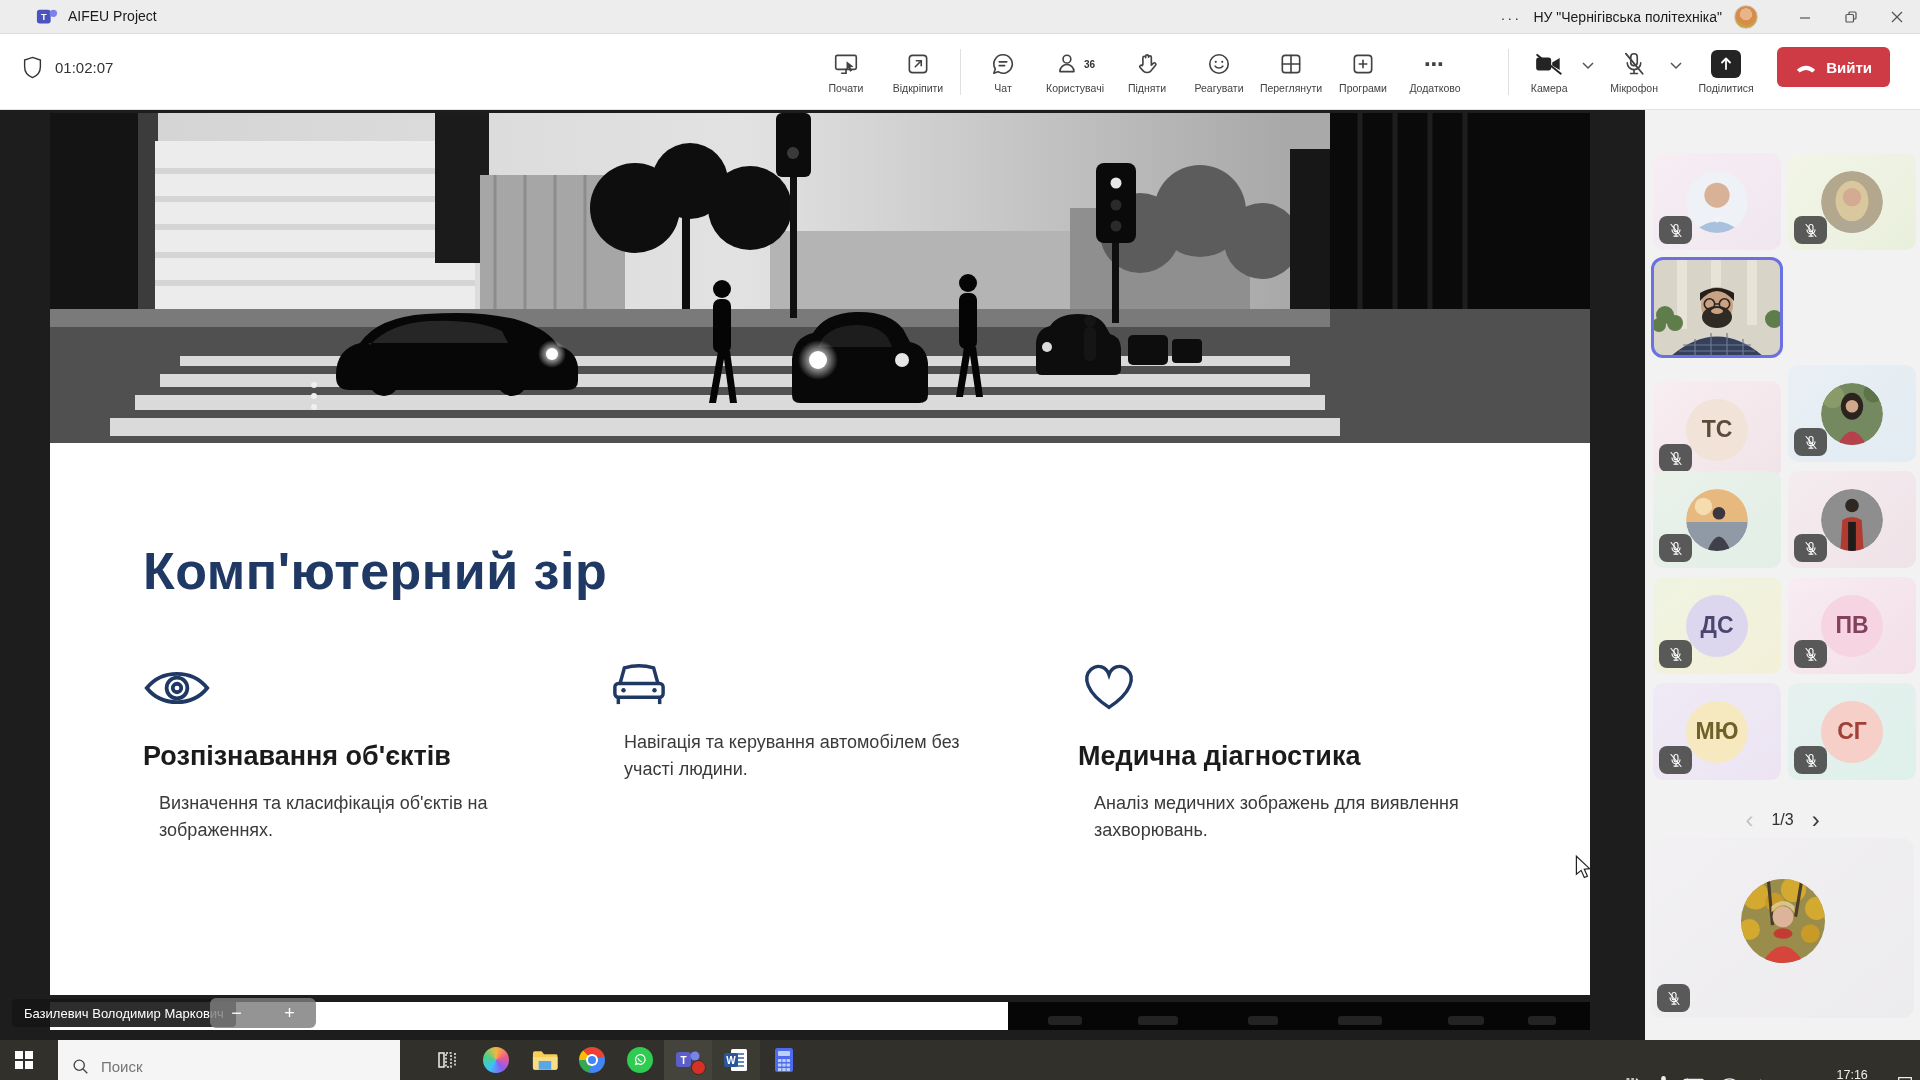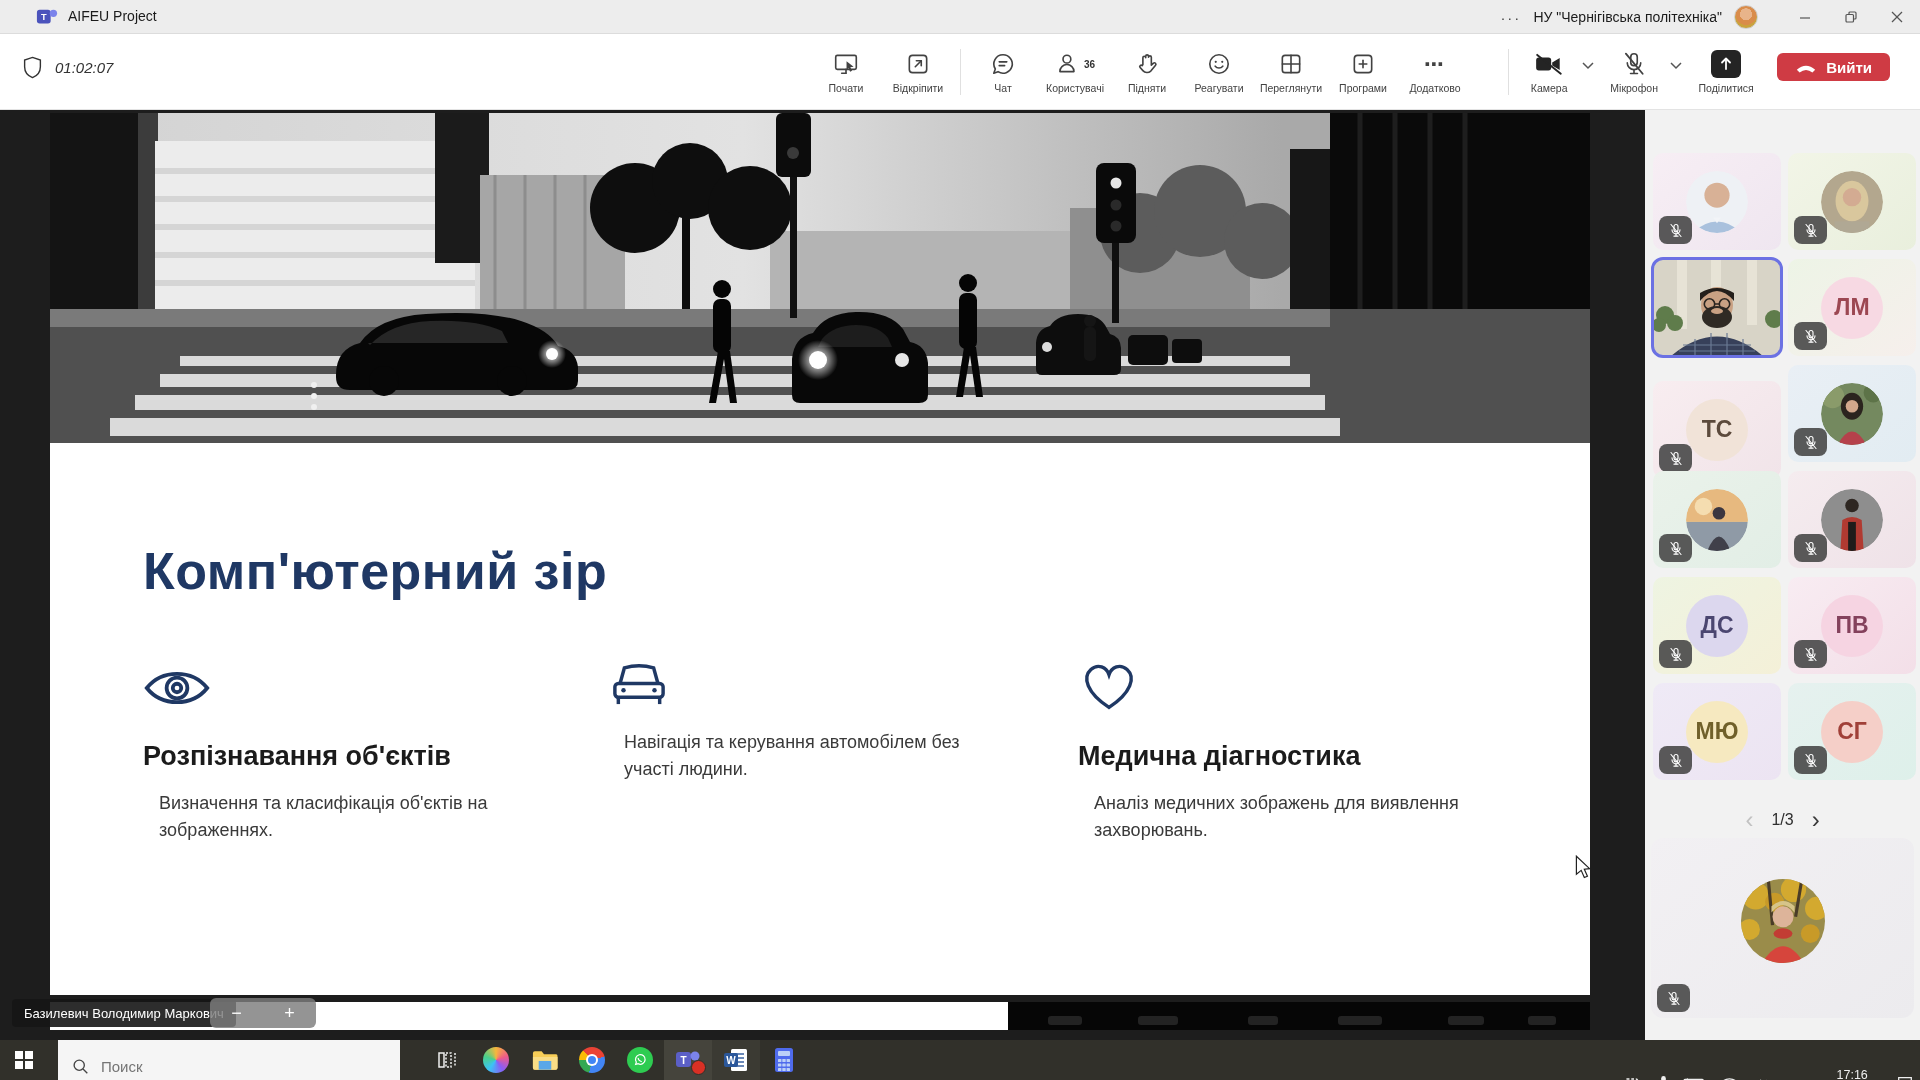--- a/index.html
+++ b/index.html
@@ -13,32 +13,32 @@
   .tb-right{position:absolute;right:162px;top:0;height:34px;display:flex;align-items:center;gap:12px;}
   .tb-dots{font-size:15px;color:#444;letter-spacing:2px;}
   .tb-account{font-size:14px;color:#1b1b1b;}
   .tb-avatar{width:24px;height:24px;border-radius:50%;background:radial-gradient(circle at 50% 38%,#e8b48a 0 34%,#d98c4a 35% 60%,#caa23c 61% 100%);border:1px solid #d0d0d0;}
   .winctl{position:absolute;right:0;top:0;height:34px;display:flex;}
   .winbtn{width:46px;height:34px;display:flex;align-items:center;justify-content:center;}
   .winbtn svg{stroke:#555;stroke-width:1.2;fill:none;}
 
   
   .toolbar{position:absolute;top:34px;left:0;width:1920px;height:76px;background:#fff;border-bottom:1px solid #e3e3e3;}
-  .timer{position:absolute;left:22px;top:22px;display:flex;align-items:center;gap:12px;color:#333;font-size:15px;font-style:italic;}
+  .timer{position:absolute;left:22px;top:22px;display:flex;align-items:center;gap:12px;color:#333;font-size:15px;}
   .center-cluster{position:absolute;left:810px;top:6px;display:flex;align-items:center;}
   .tbtn{width:72px;height:64px;display:flex;flex-direction:column;align-items:center;justify-content:center;gap:4px;cursor:default;}
   .tb-ic{height:28px;display:flex;align-items:center;justify-content:center;position:relative;}
   .tb-ic svg{stroke:#424242;fill:none;stroke-width:1.5;stroke-linecap:round;stroke-linejoin:round;}
   .tb-lb{font-size:10.5px;color:#424242;white-space:nowrap;}
   .tb-count{font-size:10px;font-weight:bold;color:#333;margin-left:3px;}
   .vdiv{width:1px;height:46px;background:#e0e0e0;margin:0 6px;align-self:center;}
   .right-cluster{position:absolute;right:30px;top:6px;display:flex;align-items:center;gap:6px;}
   .chev{display:flex;align-items:center;margin:0 2px 14px -2px;}
   .sharebox{width:30px;height:28px;background:#242424;border-radius:6px;display:flex;align-items:center;justify-content:center;}
-  .leave-btn{height:28px;padding:0 18px;border-radius:6px;display:flex;align-items:center;gap:9px;color:#fff;font-size:15px;font-weight:bold;margin-left:10px;margin-bottom:10px;}
+  .leave-btn{height:40px;padding:0 18px;border-radius:6px;display:flex;align-items:center;gap:9px;color:#fff;font-size:15px;font-weight:bold;margin-left:10px;margin-bottom:10px;}
 
   
   .stage{position:absolute;top:110px;left:0;width:1645px;height:930px;background:#1d1d1d;padding-left:8px;}
   .slide{position:absolute;left:50px;top:3px;width:1540px;height:882px;background:#fff;}
   .photo{position:absolute;left:0;top:0;width:1540px;height:330px;display:block;}
   .slide-title{position:absolute;left:93px;top:428px;font-size:52px;font-weight:bold;color:#1f3864;letter-spacing:.5px;}
   .col{position:absolute;top:530px;}
   .col .cicon{height:70px;display:flex;align-items:flex-end;}
   .col h3{margin:26px 0 0 0;font-size:27px;font-weight:bold;color:#1b1b1b;line-height:1.28;}
   .col p{margin:16px 0 0 16px;font-size:18px;color:#3a3a3a;line-height:1.5;}
@@ -539,32 +539,20 @@
           <ellipse cx="64" cy="46" rx="16" ry="18" fill="#c9a183"></ellipse>
           <path d="M47 42 Q64 22 81 42 L81 34 Q64 24 47 34 Z" fill="#241f1b"></path>
           <ellipse cx="64" cy="58" rx="15" ry="11" fill="#2f2a24"></ellipse>
           <ellipse cx="64" cy="52" rx="6" ry="3" fill="#c9a183"></ellipse>
           <g fill="none" stroke="#2a2520" stroke-width="1.6">
             <circle cx="56.5" cy="45" r="5.2"></circle>
             <circle cx="71.5" cy="45" r="5.2"></circle>
             <line x1="61.7" y1="45" x2="66.3" y2="45"></line>
           </g>
         </svg>
-    </div>
-    <div class="tile" style="left:143px;top:149px;background:linear-gradient(140deg,#edf4e6,#f6efec);">
-      <span class="init" style="background:#f7d9e3;color:#9c4752;">ЛМ</span>
-      <span class="mic">
-          <svg width="16" height="17" viewBox="0 0 24 24" fill="none" stroke="#fff" stroke-width="1.7" stroke-linecap="round">
-            <rect x="9" y="3" width="6" height="11" rx="3"></rect>
-            <path d="M6 11a6 6 0 0 0 12 0"></path>
-            <line x1="12" y1="17" x2="12" y2="20"></line>
-            <line x1="9" y1="20.5" x2="15" y2="20.5"></line>
-            <line x1="4.5" y1="3" x2="19.5" y2="21"></line>
-          </svg>
-        </span>
     </div>
 
     <div class="tile" style="left:8px;top:271px;background:linear-gradient(140deg,#f8edf0,#f1e4e9);">
       <span class="init" style="background:#f1e3d8;color:#5c4a3c;">ТС</span>
       <span class="mic">
           <svg width="16" height="17" viewBox="0 0 24 24" fill="none" stroke="#fff" stroke-width="1.7" stroke-linecap="round">
             <rect x="9" y="3" width="6" height="11" rx="3"></rect>
             <path d="M6 11a6 6 0 0 0 12 0"></path>
             <line x1="12" y1="17" x2="12" y2="20"></line>
             <line x1="9" y1="20.5" x2="15" y2="20.5"></line>

